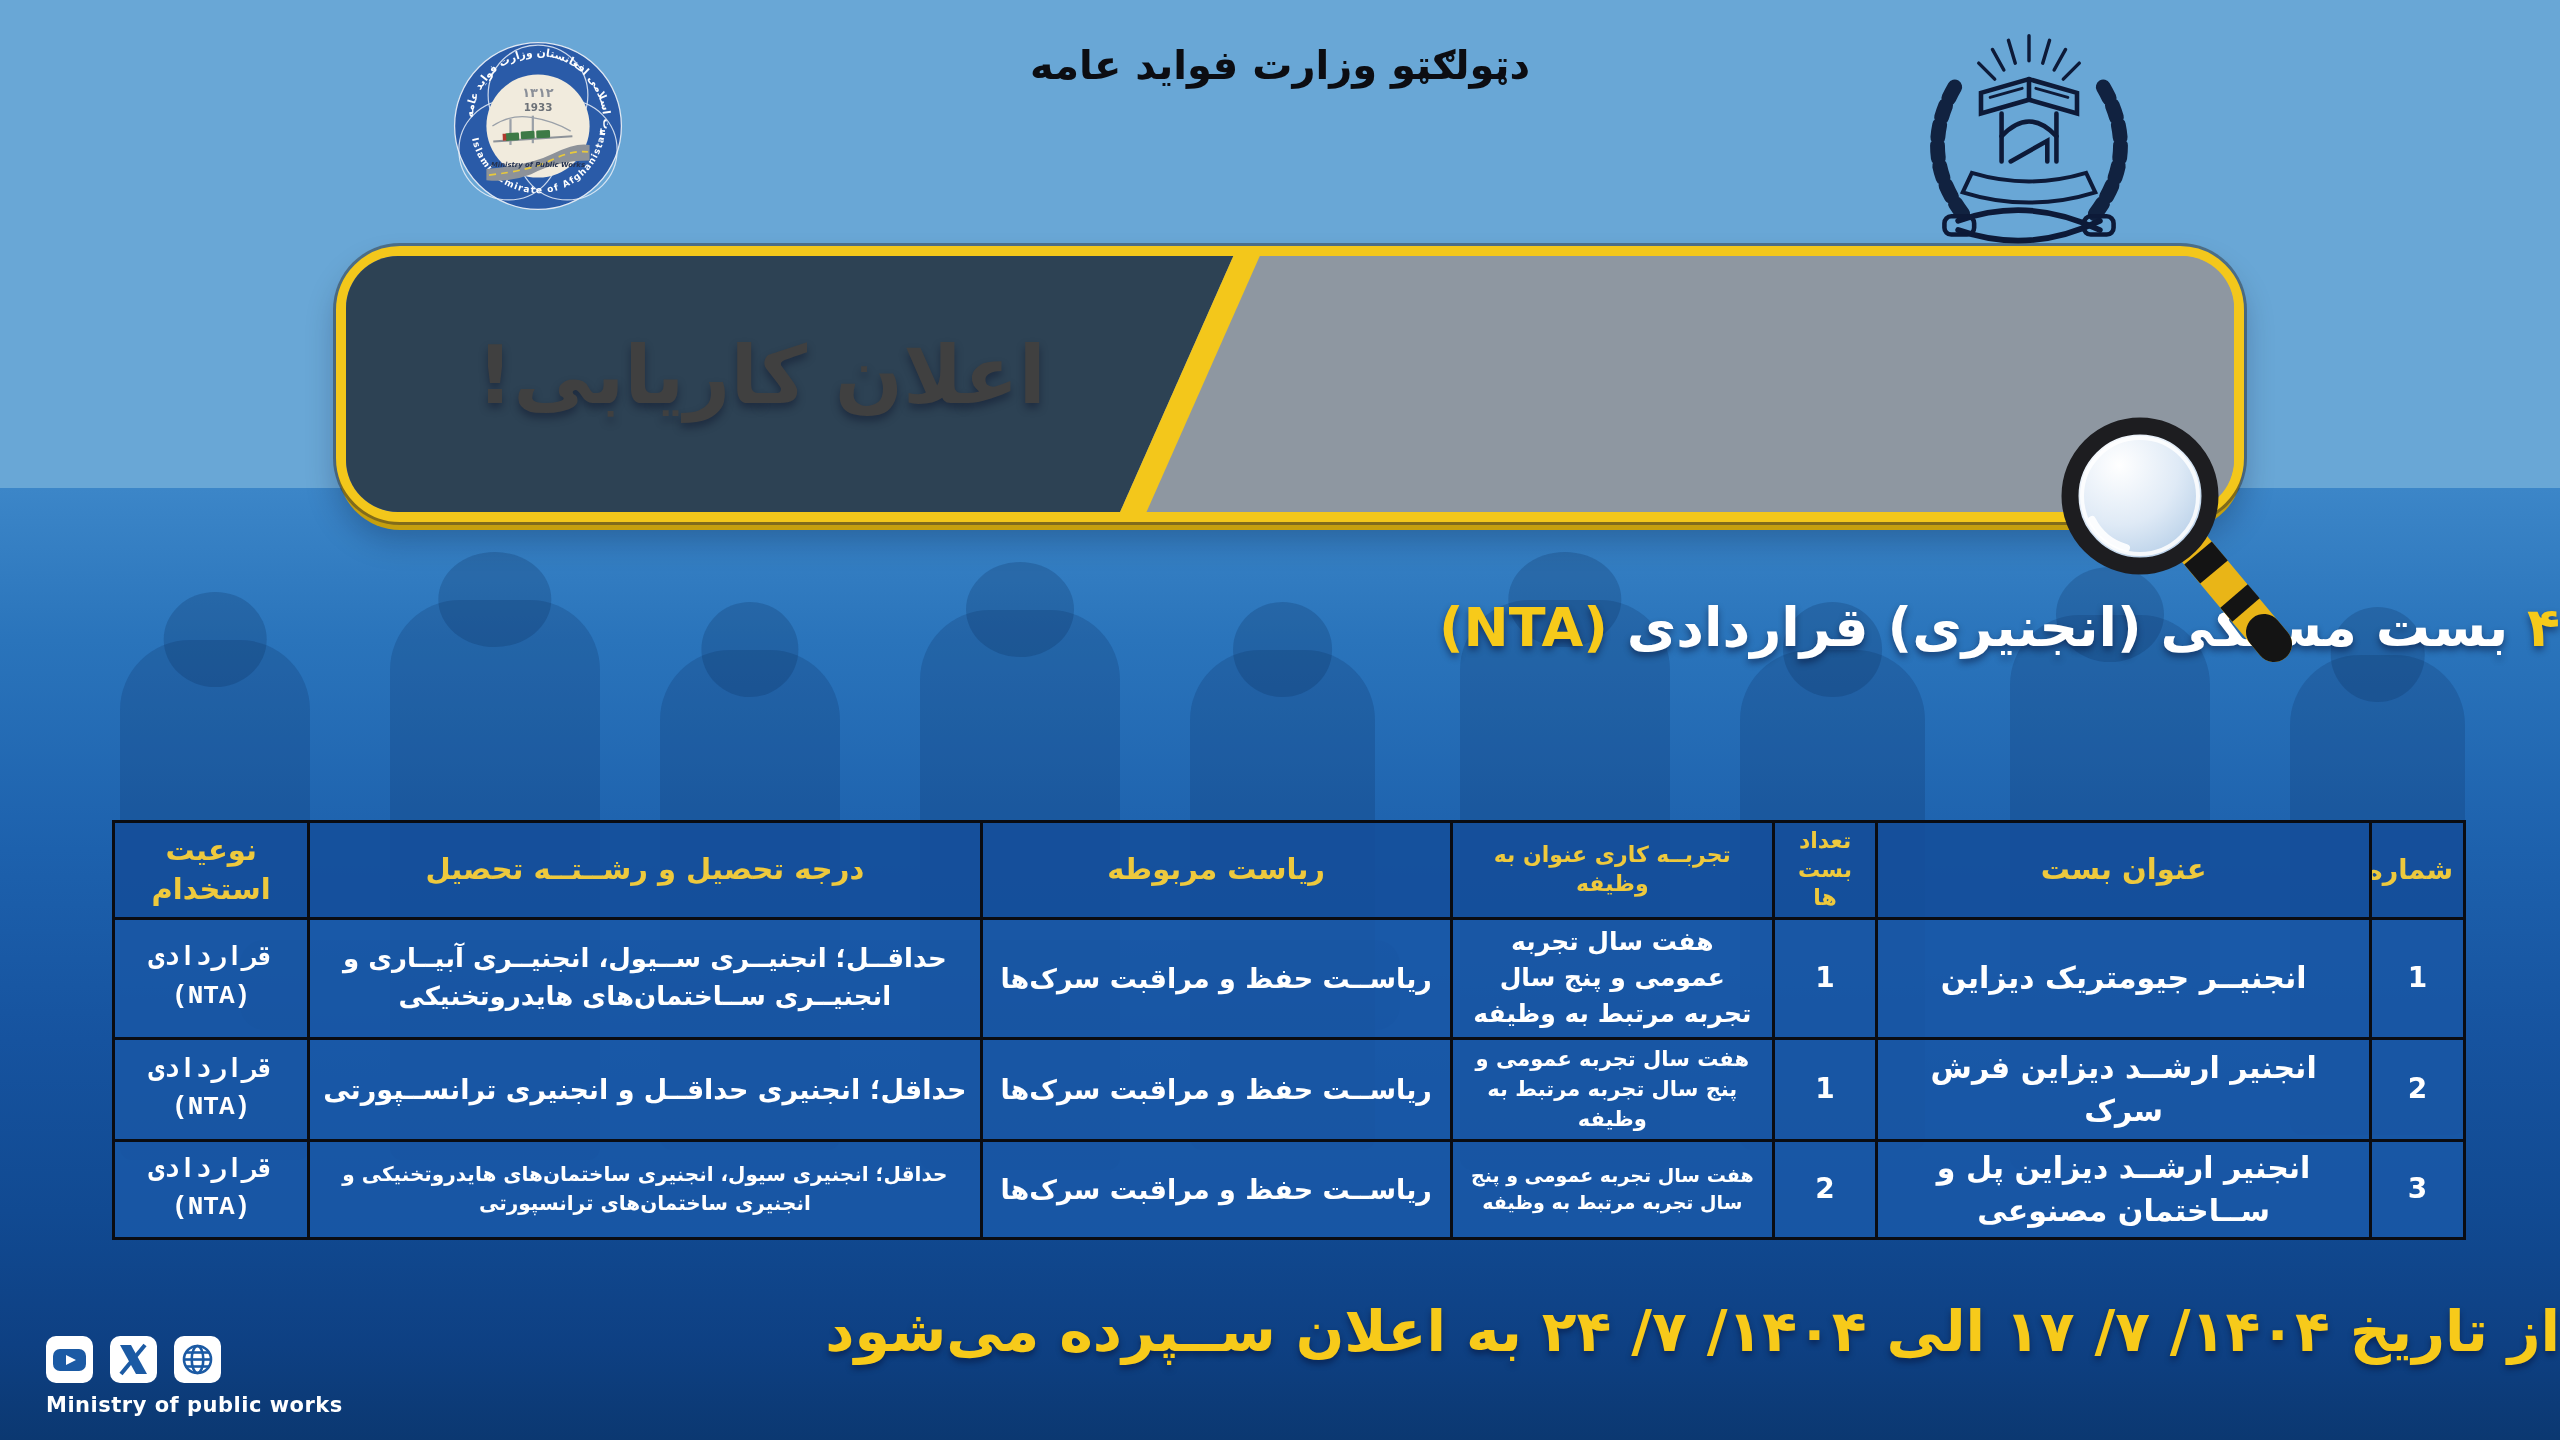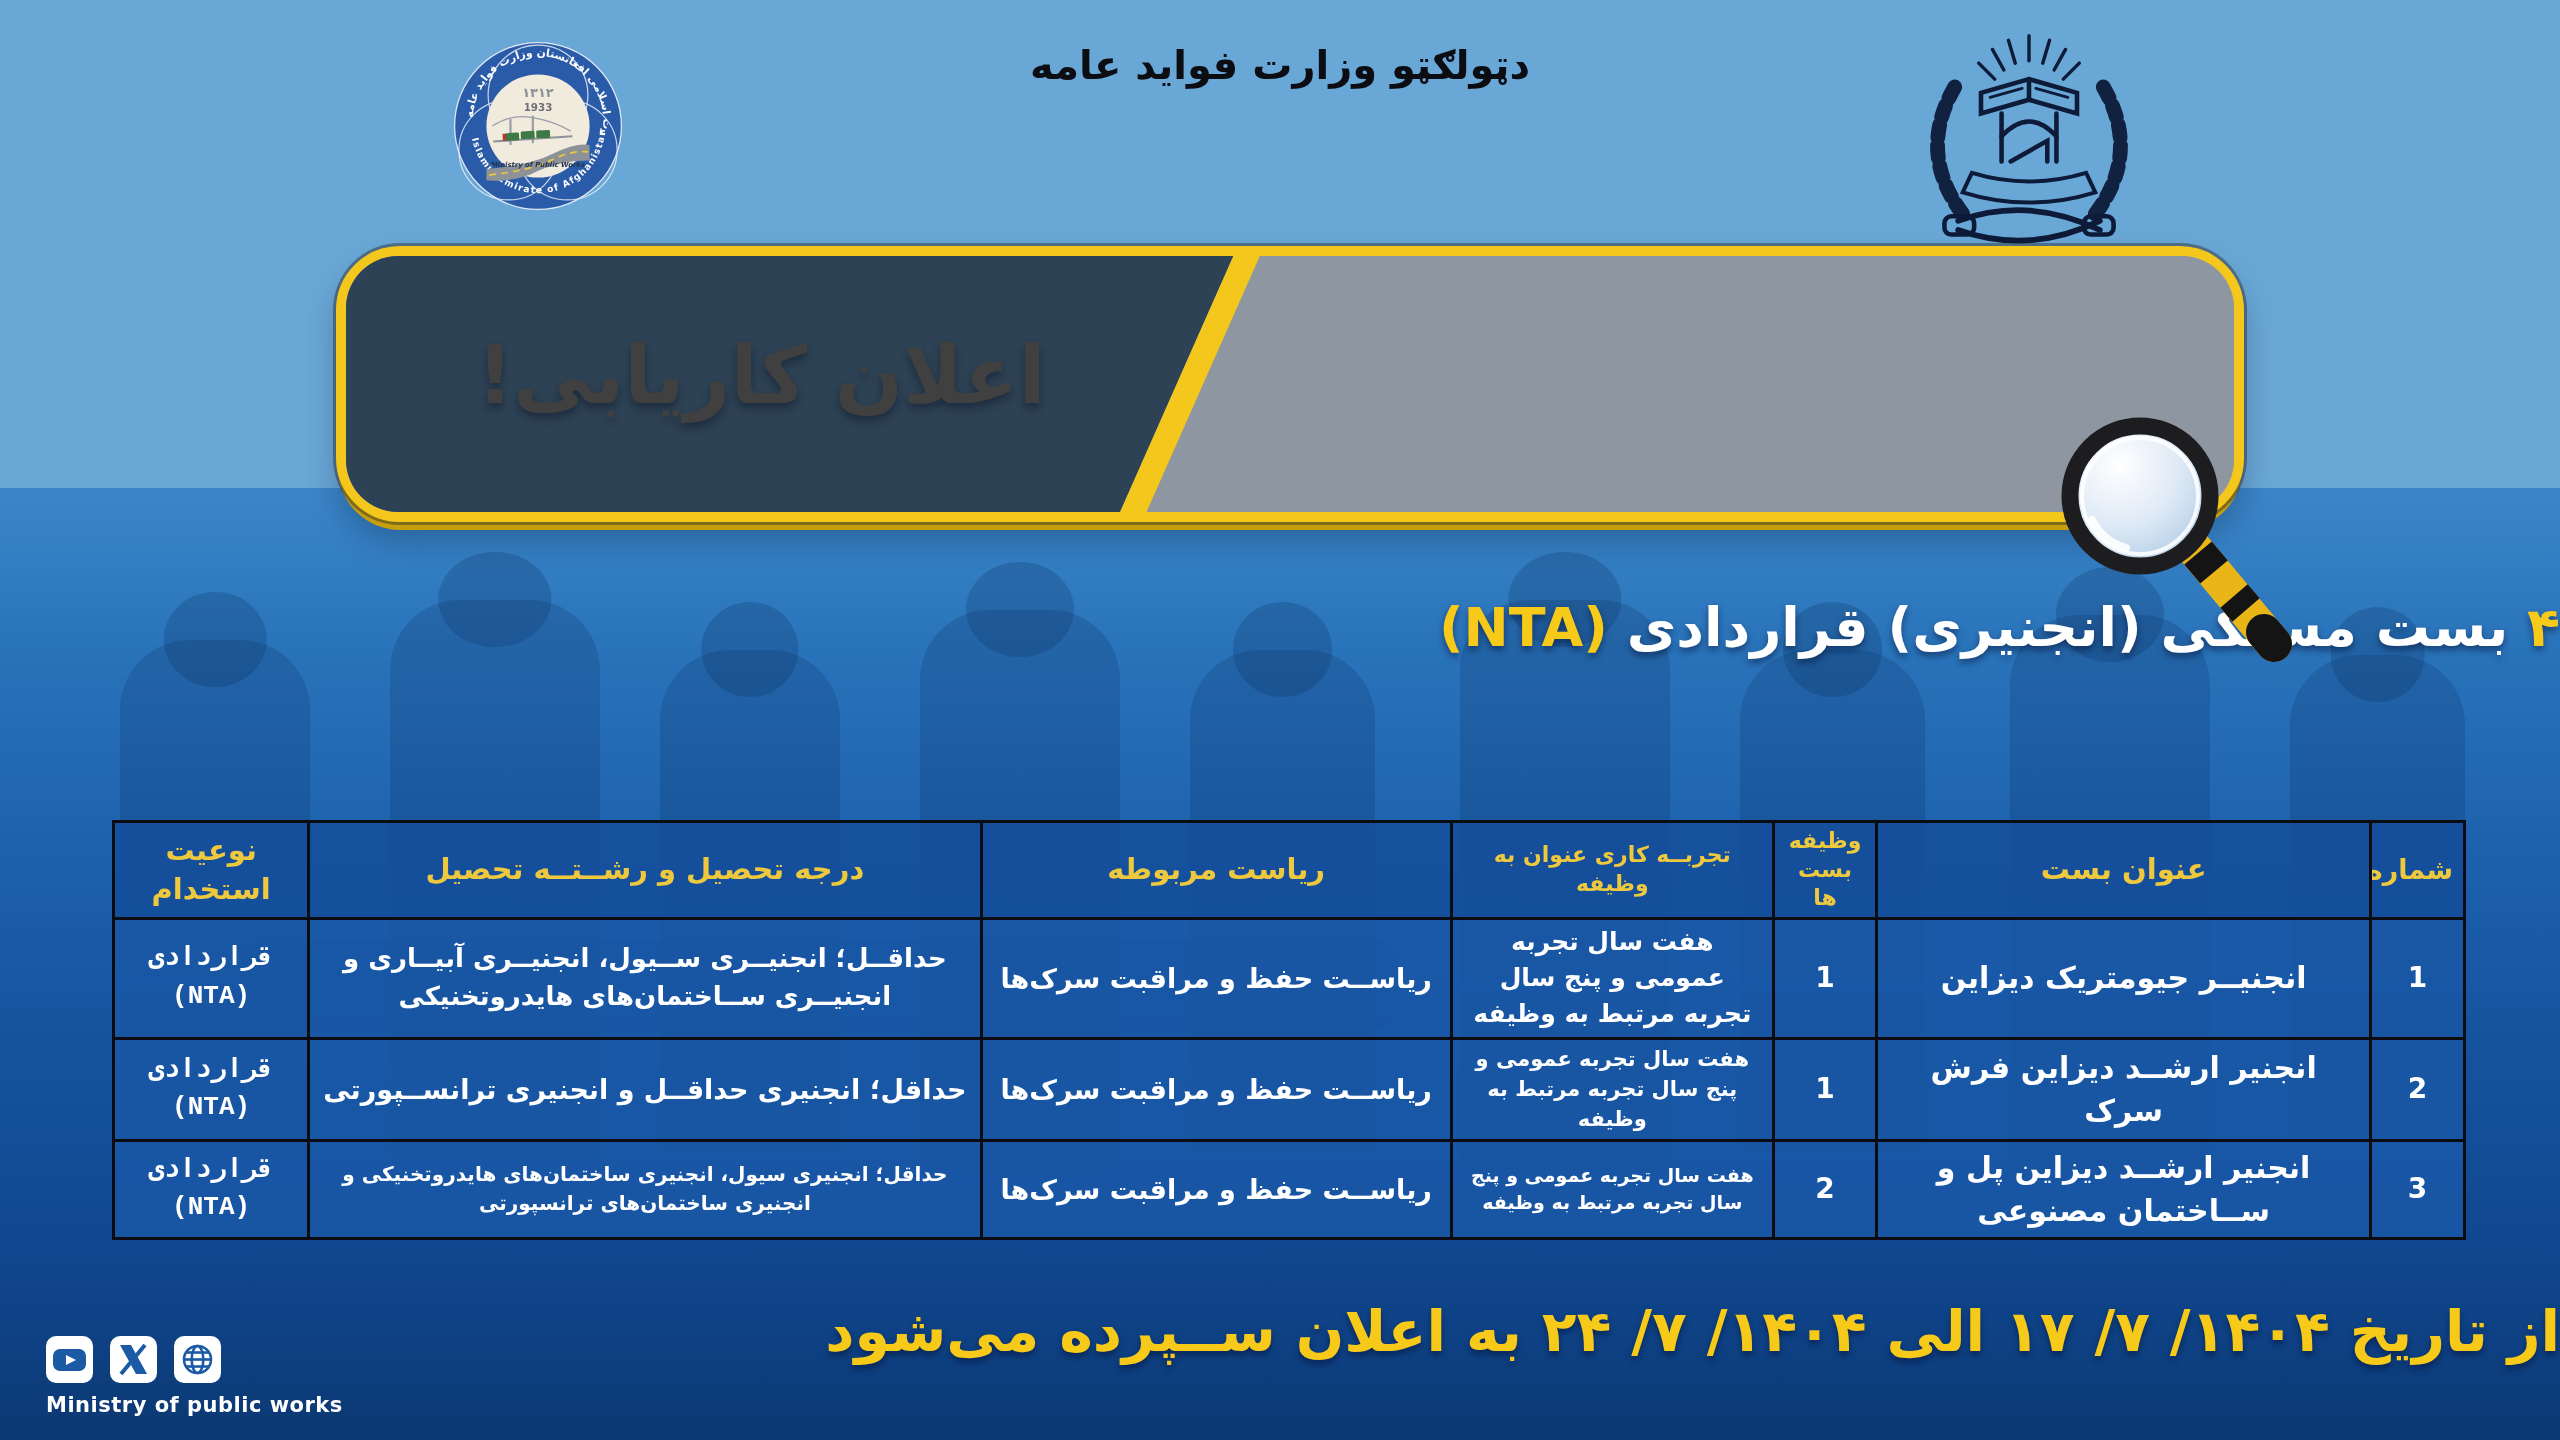--- a/index.html
+++ b/index.html
@@ -210,21 +210,21 @@
           <col style="width:4.4%">
         <col style="width:13.7%">
           <col style="width:20%">
           <col style="width:28.6%">
           <col style="width:8.3%">
       </colgroup>
       <thead>
         <tr style="height:74px;">
           <th style="font-size:27px;">شماره</th>
           <th>عنوان بست</th>
-          <th class="small">وظیفه بست ها</th>
+          <th class="small">تعداد بست ها</th>
           <th class="small">تجربــه کاری عنوان به وظیفه</th>
           <th>ریاست مربوطه</th>
           <th>درجه تحصیل و رشــتــه تحصیل</th>
           <th>نوعیت استخدام</th>
         </tr>
       </thead>
       <tbody>
         <tr style="height:84px;">
           <td class="cell-num">1</td>
           <td class="cell-title">انجنیــر جیومتریک دیزاین</td>

